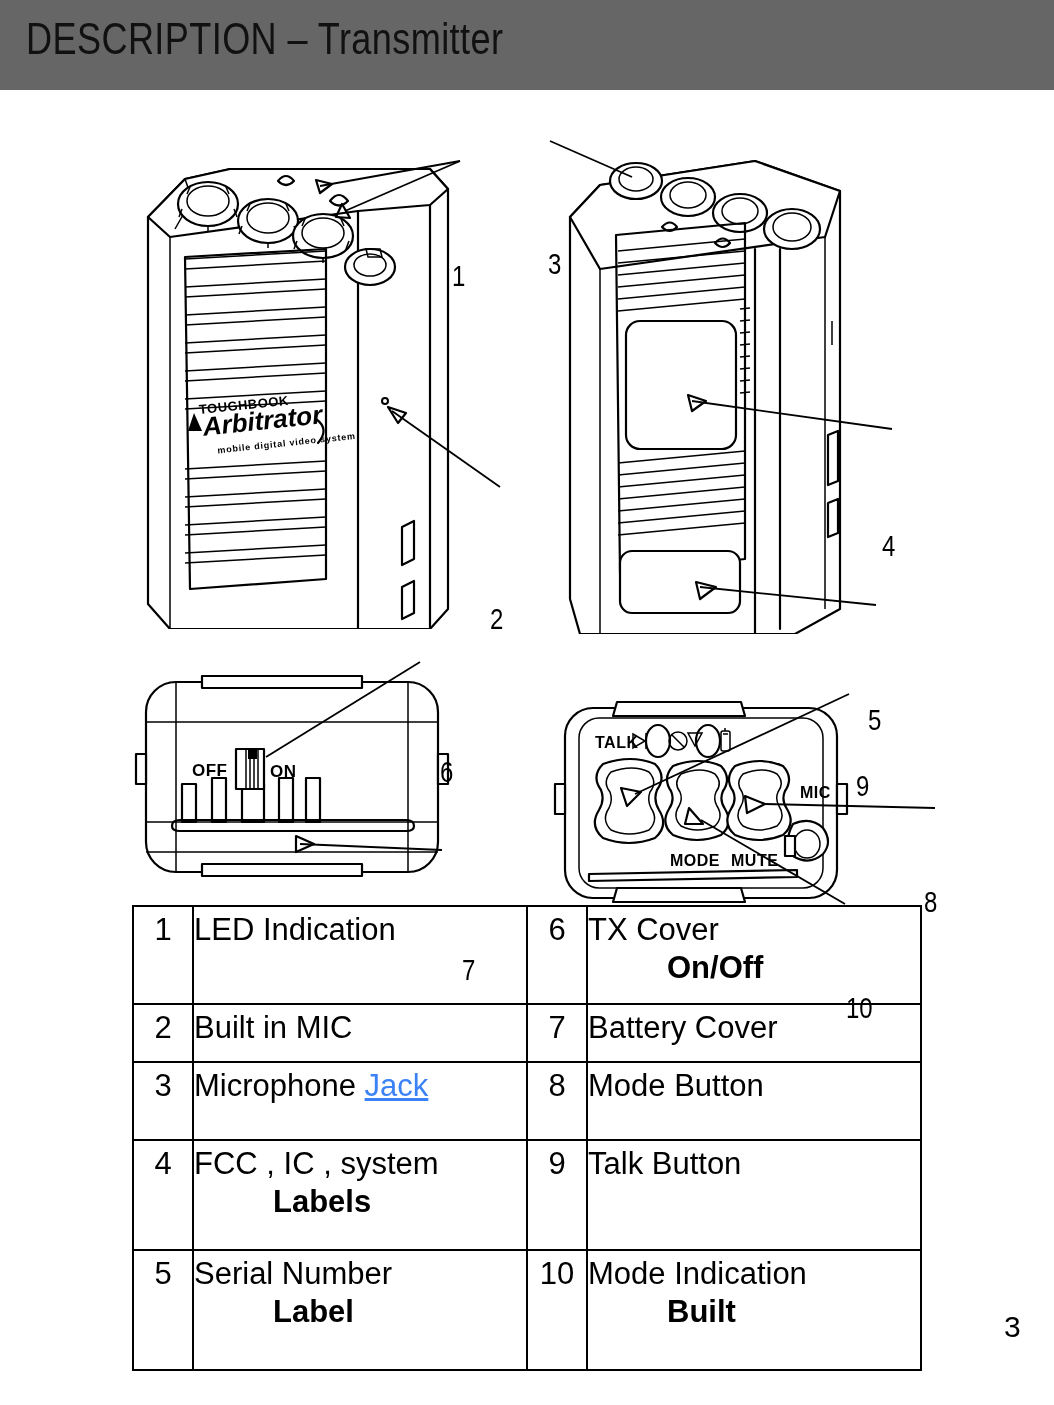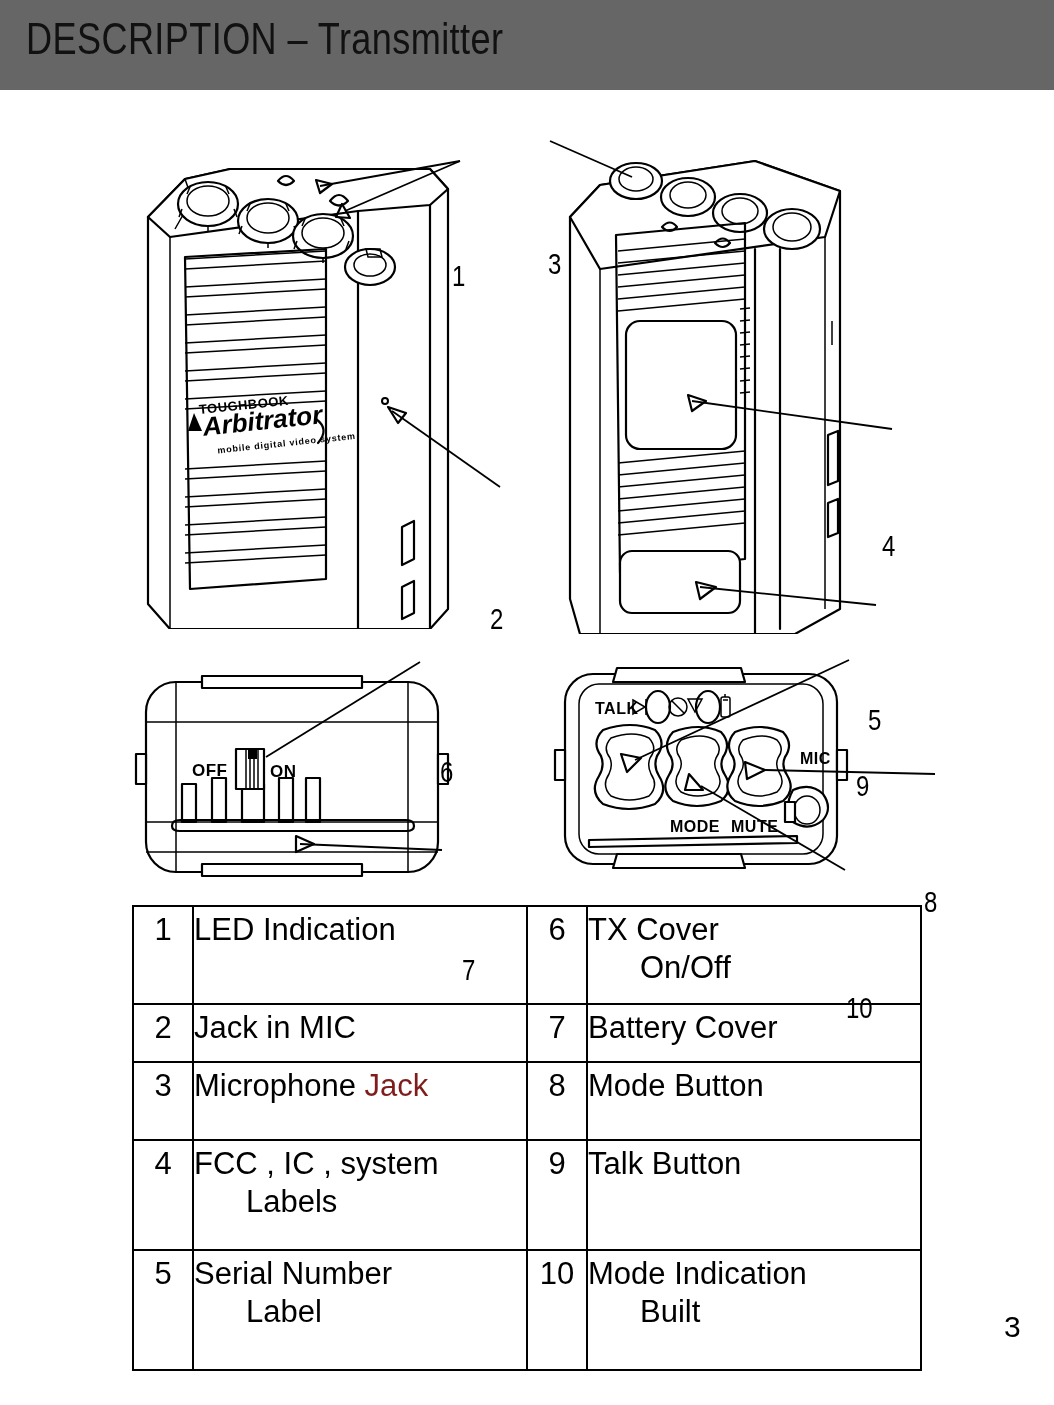--- a/index.html
+++ b/index.html
@@ -82,28 +82,29 @@
     text-align: center;
     padding-left: 0;
   }
   td.num.wide { width: 88px; }
   td.desc {
     padding-left: 16px;
     padding-right: 4px;
   }
   td.desc .cont {
     display: block;
-    padding-left: 52px;
+    padding-left: 79px;
+    font-weight: bold;
   }
   .r1 { height: 98px; }
   .r2 { height: 58px; }
   .r3 { height: 78px; }
   .r4 { height: 110px; }
   .r5 { height: 120px; }
-  .accent { color: #7f1d1d; }
+  .accent { color: #3b82f6; text-decoration: underline; }
 
   
   #page-number {
     position: absolute;
     left: 1004px;
     top: 1310px;
     font-family: "Liberation Sans Narrow", "Liberation Sans", sans-serif;
     font-size: 30px;
     color: #000;
   }
@@ -329,21 +330,21 @@
 
       <path class="ln" d="M48 182 q0 -6 8 -6 L282 176 q8 0 8 6 q0 5 -8 5 L56 187 q-8 0 -8 -5Z" fill="#000"></path>
 
       <path class="lead" d="M296 18 L142 113"></path>
 
       <path class="lead" d="M318 206 L176 200"></path>
       <path class="ln" d="M172 192 L190 200 L172 208 Z" fill="#000"></path>
     </svg>
   </div>
 
-  <div class="fig" style="left:545px; top:523px; width:400px; height:250px;">
+  <div class="fig" style="left:545px; top:557px; width:400px; height:250px;">
     <svg width="400" height="250" viewBox="0 0 400 250">
 
       <rect class="ln fillw" x="20" y="32" width="272" height="190" rx="28"></rect>
       <rect class="thin fillw" x="34" y="42" width="244" height="170" rx="20"></rect>
 
       <path class="ln fillw" d="M72 26 L196 26 L200 40 L68 40 Z"></path>
       <path class="ln fillw" d="M72 212 L196 212 L200 226 L68 226 Z"></path>
 
       <path class="ln fillw" d="M10 108 L20 108 L20 138 L10 138 Z"></path>
       <path class="ln fillw" d="M292 108 L302 108 L302 138 L292 138 Z"></path>
@@ -415,21 +416,21 @@
       </td>
       <td class="num">6</td>
       <td class="desc">
         <span>TX Cover</span>
         <span class="cont">On/Off</span>
       </td>
     </tr>
     <tr class="r2">
       <td class="num">2</td>
       <td class="desc">
-        <span>Jack in MIC</span>
+        <span>Built in MIC</span>
       </td>
       <td class="num">7</td>
       <td class="desc">
         <span>Battery Cover</span>
       </td>
     </tr>
     <tr class="r3">
       <td class="num">3</td>
       <td class="desc">
         <span>Microphone </span><span class="accent">Jack</span>

